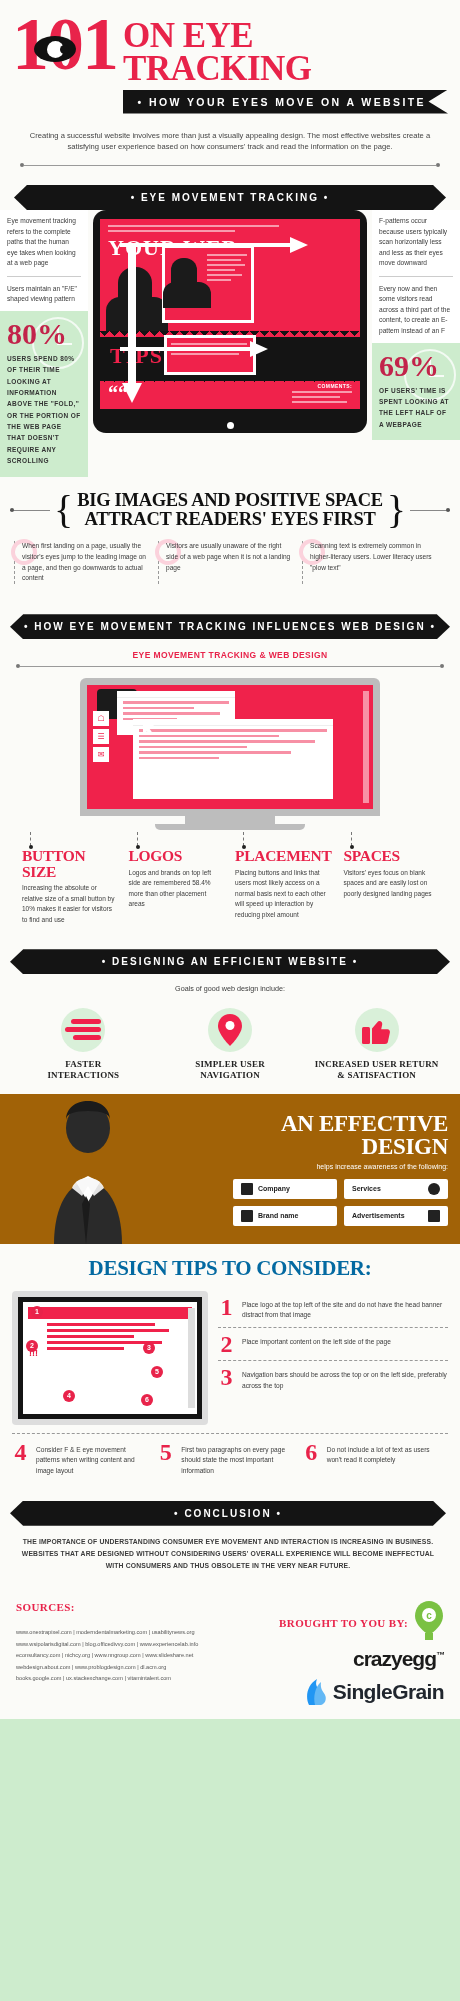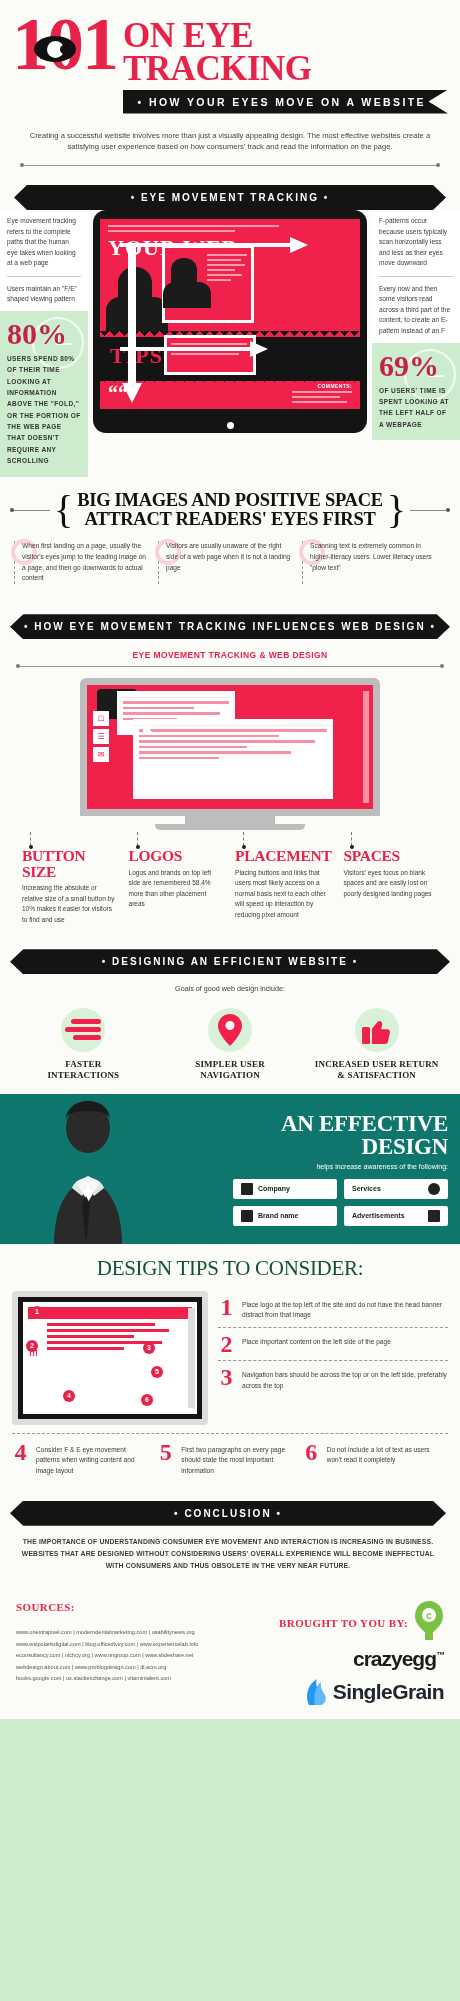--- a/index.html
+++ b/index.html
@@ -146,37 +146,37 @@
   .goals { font-size:7.2px; text-align:center; padding:10px 0 8px 0; }
   .icons3 { display:flex; text-align:center; padding-top:6px; }
   .icons3 .i { flex:1; padding:0 4px; }
   .ico-holder { height:46px; display:flex; align-items:center; justify-content:center;
      position:relative; }
   .ico-circle { position:absolute; width:44px; height:44px; border-radius:50%; background:#d9f0d9; }
   .icons3 h4 { font-family:"Liberation Serif", serif; font-weight:bold; font-size:9px;
      letter-spacing:.2px; line-height:1.25; margin-top:6px; color:#222; }
 
   
-  .s5 { background:#0f766e; color:#fff; position:relative; height:150px; overflow:hidden; }
+  .s5 { background:#a16207; color:#fff; position:relative; height:150px; overflow:hidden; }
   .s5 .man { position:absolute; left:14px; top:6px; width:150px; height:144px; }
   .s5 .right { position:absolute; right:12px; top:18px; width:252px; text-align:right; }
   .s5 h2 { font-family:"Liberation Serif", serif; font-weight:bold; font-size:23px;
      line-height:1; letter-spacing:-.3px; }
   .s5 .sub { font-size:7px; margin-top:5px; margin-bottom:9px; }
   .pillrow { display:flex; gap:7px; justify-content:flex-end; margin-bottom:7px; }
   .pill { background:#fff; color:#222; font-size:7px; font-weight:bold;
      border-radius:2px; padding:4px 8px; display:flex; align-items:center; gap:5px;
      min-width:104px; }
   .pill .bx { width:12px; height:12px; background:#222; border-radius:1px; flex:0 0 auto; }
   .pill span.lbl { flex:1; text-align:left; }
 
   
   .s6 { background:#fbfbf8; padding:12px 12px 10px 12px; }
-  .s6 h2 { font-family:"Liberation Serif", serif; font-weight:normal; text-align:center;
-     font-size:21px; color:#14532d; letter-spacing:-.3px; padding-bottom:10px; }
+  .s6 h2 { font-family:"Liberation Serif", serif; font-weight:bold; text-align:center;
+     font-size:21px; color:#0369a1; letter-spacing:-.3px; padding-bottom:10px; }
   .tips-top { display:flex; gap:10px; }
   .mock { width:196px; background:#ddd; border-radius:4px; padding:6px; }
   .mock-screen { background:#141414; padding:5px; position:relative; }
   .mock-page { background:#fff; height:112px; position:relative; overflow:hidden; }
   .mk-hd { height:12px; background:#f0224b; margin:5px 5px 4px 5px; }
   .mk-line { height:3px; background:#f0224b; margin:3px 14px 3px 24px; }
   .badge { position:absolute; width:12px; height:12px; border-radius:50%; background:#e8234a;
      color:#fff; font-size:7px; font-weight:bold; display:flex; align-items:center;
      justify-content:center; z-index:5; }
   .tips-right { flex:1; }

